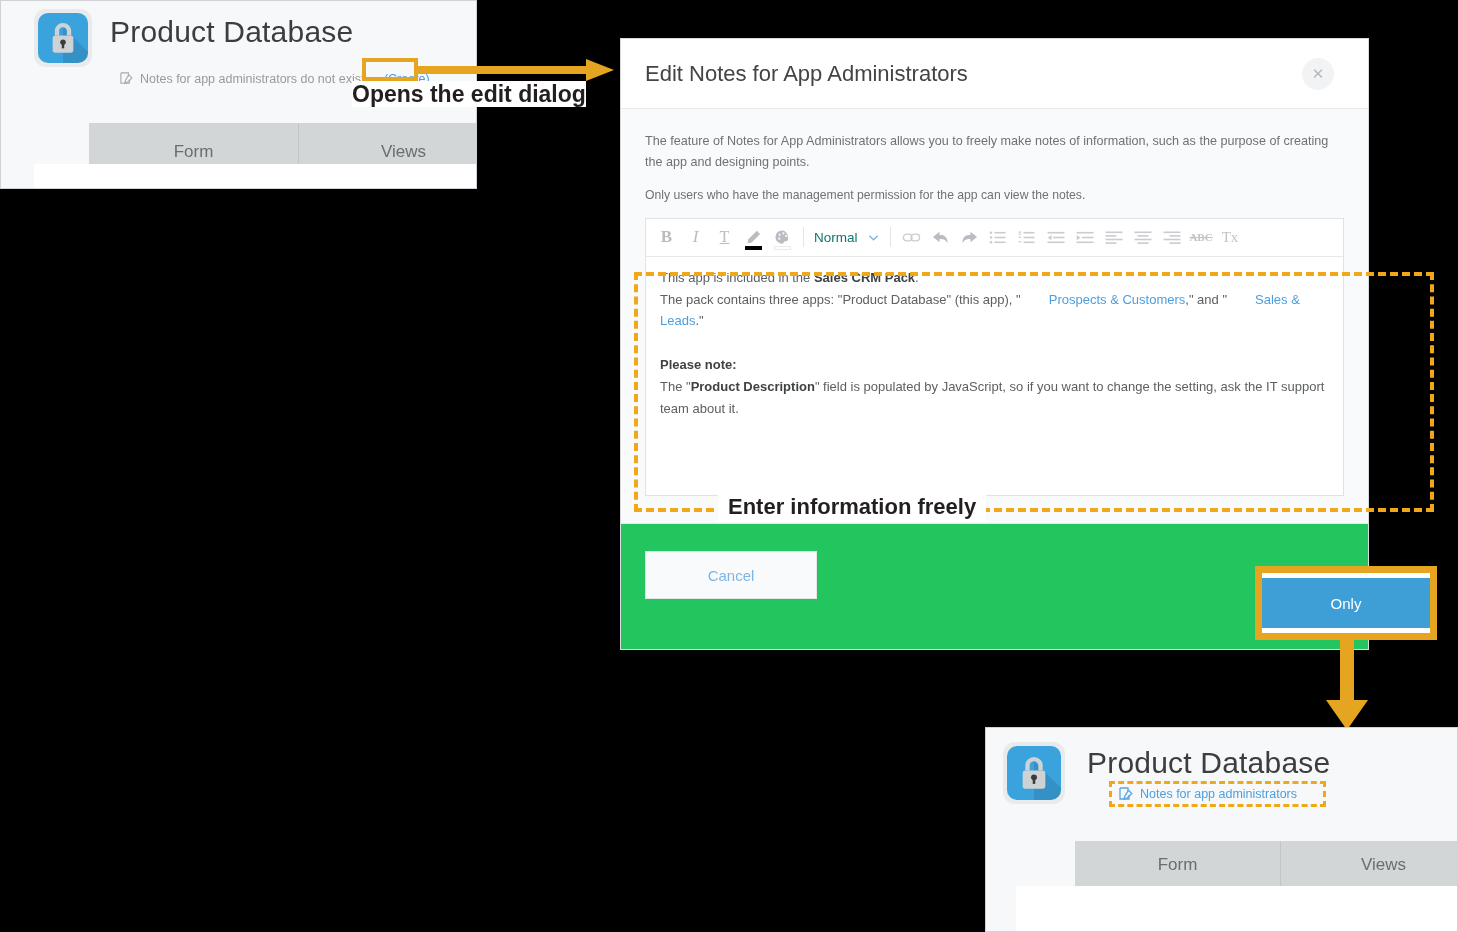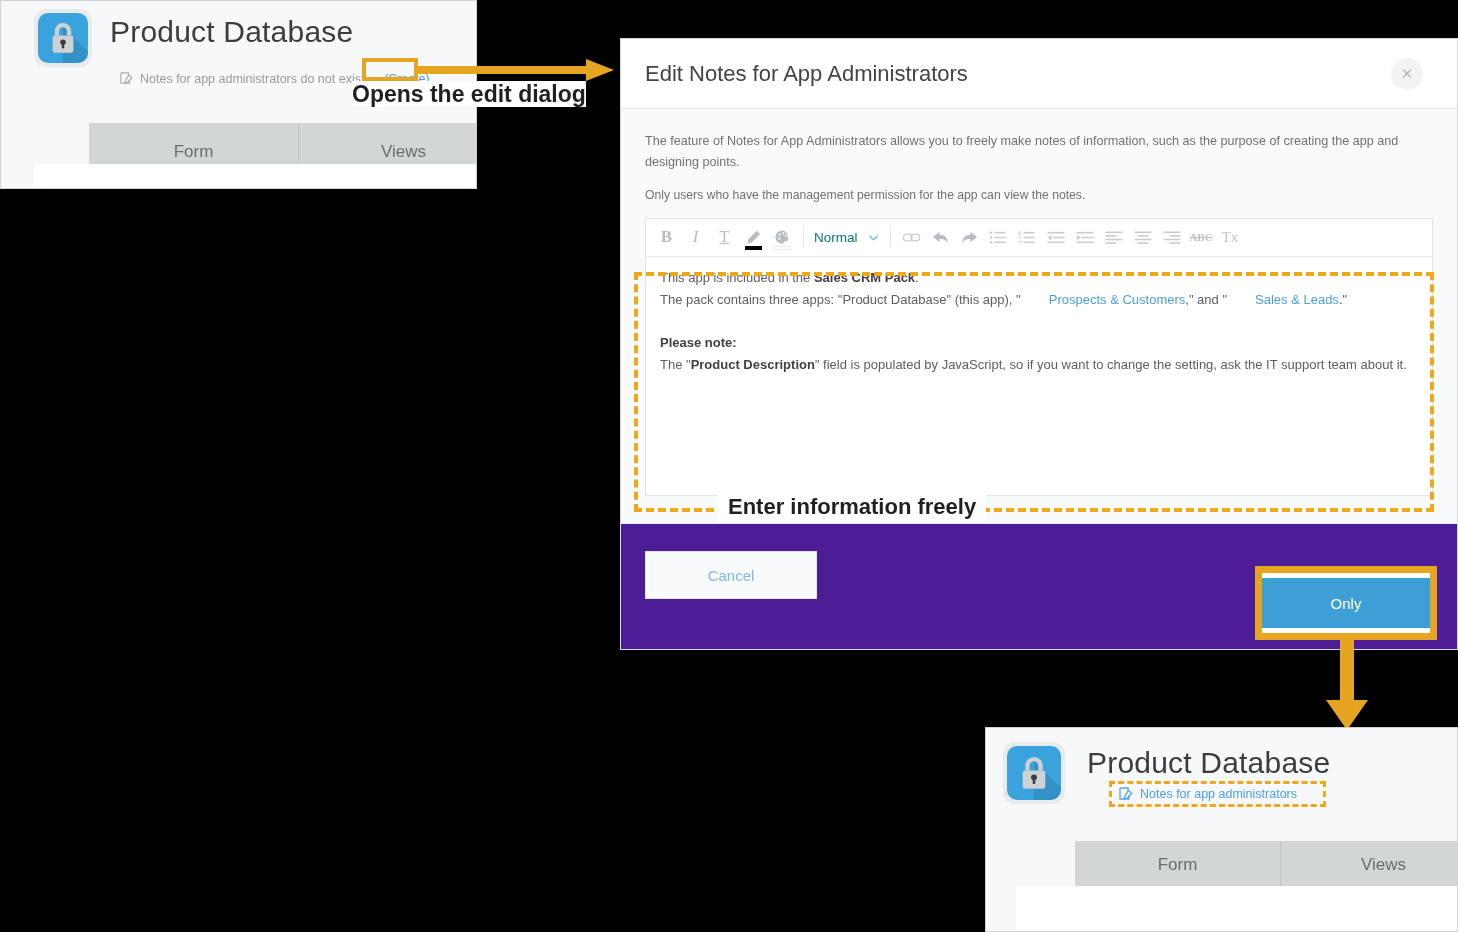--- a/index.html
+++ b/index.html
@@ -55,21 +55,21 @@
   #panel-br .tab { width: 206px; height: 48px; line-height: 48px; font-size: 17px; }
   #panel-br .content-area { position: absolute; left: 30px; top: 158px; width: 443px; height: 47px; }
   .notes-dash-wrap { position: absolute; left: 123px; top: 53px; }
   .notes-dash-wrap .box {
     border: 3px dashed #f0a818; padding: 2px 26px 2px 6px;
     display: inline-flex; align-items: center;
   }
 
   
   #dialog {
-    position: absolute; left: 620px; top: 38px; width: 838px; height: 612px;
+    position: absolute; left: 620px; top: 38px; width: 749px; height: 612px;
     background: #ffffff; border: 1px solid #d7d9dc;
   }
   .dlg-header {
     height: 70px; display: flex; align-items: center;
     border-bottom: 1px solid #e6e8ea; background: #fff;
     padding: 0 20px 0 24px;
   }
   .dlg-title { font-size: 22px; color: #444; flex: 1; font-weight: 400; }
   .dlg-close {
     width: 32px; height: 32px; border-radius: 50%;
@@ -106,21 +106,21 @@
     border: 4px dashed #f0a818; pointer-events: none;
   }
   .ed-label {
     position: absolute; left: 718px; top: 492px;
     font-size: 22px; font-weight: bold; color: #231f20;
     background: #ffffff; padding: 0 10px; line-height: 30px;
   }
 
   .dlg-footer {
     position: absolute; left: 0; bottom: 0; width: 100%; height: 126px;
-    background: #4c1d95; border-top: 1px solid #e6e8ea;
+    background: #22c55e; border-top: 1px solid #e6e8ea;
   }
   .btn-cancel {
     position: absolute; left: 24px; top: 27px; width: 172px; height: 48px;
     background: #f9fafb; border: 1px solid #e3e5e7; color: #7fb6e5;
     font-size: 15px; display: flex; align-items: center; justify-content: center; cursor: pointer;
   }
   .save-outline {
     position: absolute; left: 1255px; top: 566px; width: 182px; height: 74px;
     border: 7px solid #e5a520; background: #ffffff;
   }

